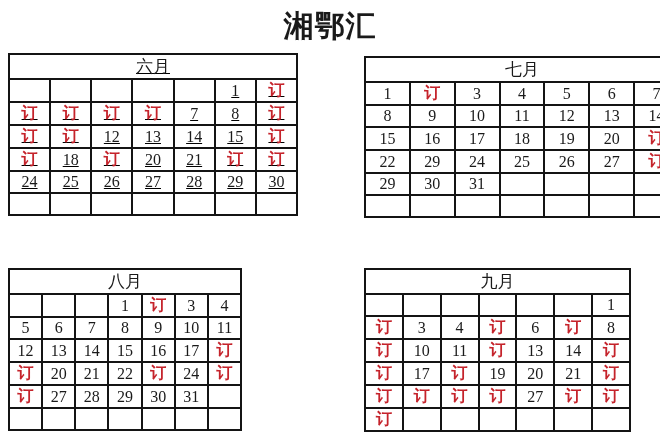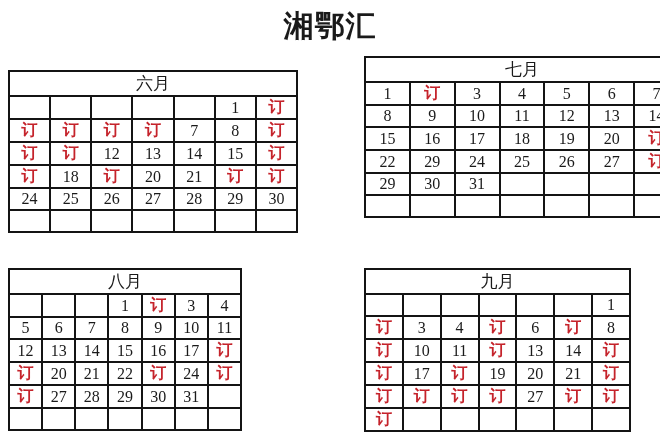--- a/index.html
+++ b/index.html
@@ -10,21 +10,21 @@
   .page-title {
     position: absolute; top: 6px; left: 0; width: 660px;
     text-align: center;
     font-family: Liberation Serif, serif;
     font-size: 30px; font-weight: bold;
     color: var(--text-color, #181818);
     letter-spacing: 1px;
     margin: 0;
   }
   .cal { position: absolute; }
-  #cal-0 { left: 8px;   top: 70px;  width: 290px; height: 153px; }
+  #cal-0 { left: 8px;   top: 53px;  width: 290px; height: 153px; text-decoration: underline; }
   #cal-1 { left: 364px; top: 56px;  width: 316px; height: 153px; }
   #cal-2 { left: 8px;   top: 268px; width: 234px; height: 155px; }
   #cal-3 { left: 364px; top: 268px; width: 267px; height: 157px; }
   table.calendar {
     width: 100%; height: 100%;
     border-collapse: collapse; table-layout: fixed;
   }
   table.calendar th, table.calendar td {
     border: 2px solid var(--border-color, #141414);
     text-align: center; vertical-align: middle; padding: 0;

